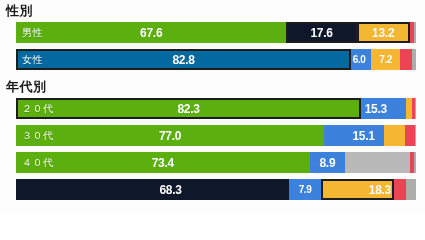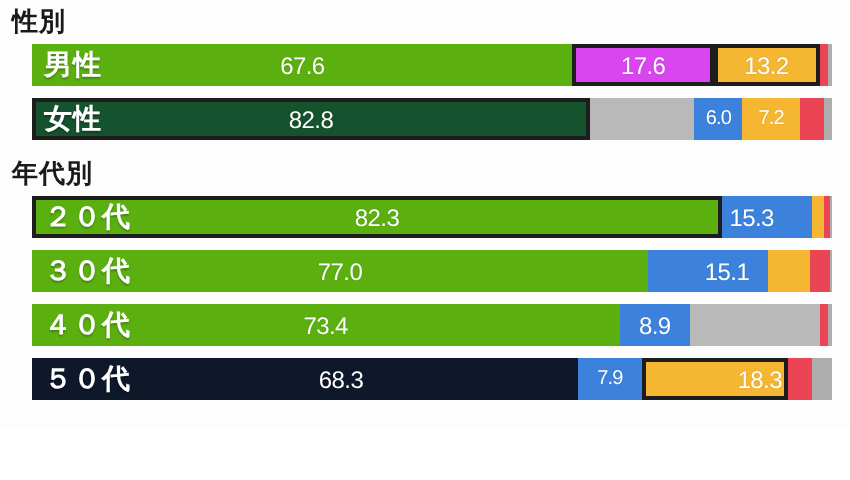--- a/index.html
+++ b/index.html
@@ -40,64 +40,64 @@
     justify-content:center;
     overflow:hidden;
   }
   .seg.hl{
     border:2px solid #1d1d1d;
     z-index:3;
   }
   .seg-val{
     color:#ffffff;
     font-size:12px;
-    font-weight:normal;
+    font-weight:bold;
     font-family:"Liberation Sans","DejaVu Sans",sans-serif;
     letter-spacing:-0.3px;
     text-shadow:0 0 1px rgba(0,0,0,0.12);
     white-space:nowrap;
   }
   .seg-val.small{font-size:10px;letter-spacing:-0.4px;}
   .cat-label{
     position:absolute;
     left:6px;
     top:0;
     height:21px;
     display:flex;
     align-items:center;
     color:#ffffff;
-    font-size:14px;
-    font-weight:bold;
+    font-size:10px;
+    font-weight:normal;
     letter-spacing:0.5px;
     z-index:5;
     white-space:nowrap;
     text-shadow:0 1px 1px rgba(0,0,0,0.25);
   }
 </style>
 </head>
 <body>
 
 <div class="chart" id="chart-root">
     <div class="section-header" style="top: 4px;">性別</div>
     <div class="bar-row" style="top: 22px; width: 400px;">
       <div class="seg" style="left: 0px; width: 270.4px; background: rgb(91, 176, 16);">
         <span class="seg-val">67.6</span>
       </div>
-      <div class="seg hl" style="left: 270.4px; width: 70.4px; background: #d946ef;">
+      <div class="seg hl" style="left: 270.4px; width: 70.4px; background: #0f172a;">
         <span class="seg-val">17.6</span>
       </div>
       <div class="seg hl" style="left: 340.8px; width: 52.8px; background: rgb(245, 183, 49);">
         <span class="seg-val">13.2</span>
       </div>
       <div class="seg" style="left: 393.6px; width: 4.4px; background: rgb(234, 68, 85);"></div>
       <div class="seg" style="left: 398px; width: 2px; background: rgb(173, 173, 173);"></div>
       <div class="cat-label">男性</div>
     </div>
     <div class="bar-row" style="top: 49px; width: 400px;">
-      <div class="seg hl" style="left: 0px; width: 279px; background: #14532d;">
+      <div class="seg hl" style="left: 0px; width: 335px; background: #0369a1;">
         <span class="seg-val">82.8</span>
       </div>
       <div class="seg" style="left: 331.2px; width: 24px; background: rgb(60, 130, 220);">
         <span class="seg-val small">6.0</span>
       </div>
       <div class="seg" style="left: 355.2px; width: 28.8px; background: rgb(245, 183, 49);">
         <span class="seg-val small">7.2</span>
       </div>
       <div class="seg" style="left: 384px; width: 12.4px; background: rgb(234, 68, 85);"></div>
       <div class="seg" style="left: 396.4px; width: 3.6px; background: rgb(173, 173, 173);"></div>
@@ -144,15 +144,14 @@
         <span class="seg-val">68.3</span>
       </div>
       <div class="seg" style="left: 273.2px; width: 31.6px; background: rgb(60, 130, 220);">
         <span class="seg-val small">7.9</span>
       </div>
       <div class="seg hl" style="left: 304.8px; width: 73.2px; background: rgb(245, 183, 49); padding-left: 45px;">
         <span class="seg-val">18.3</span>
       </div>
       <div class="seg" style="left: 378px; width: 12.4px; background: rgb(234, 68, 85);"></div>
       <div class="seg" style="left: 390.4px; width: 9.6px; background: rgb(173, 173, 173);"></div>
-      <div class="cat-label">５０代</div>
     </div>
   </div>
 
 </body></html>

